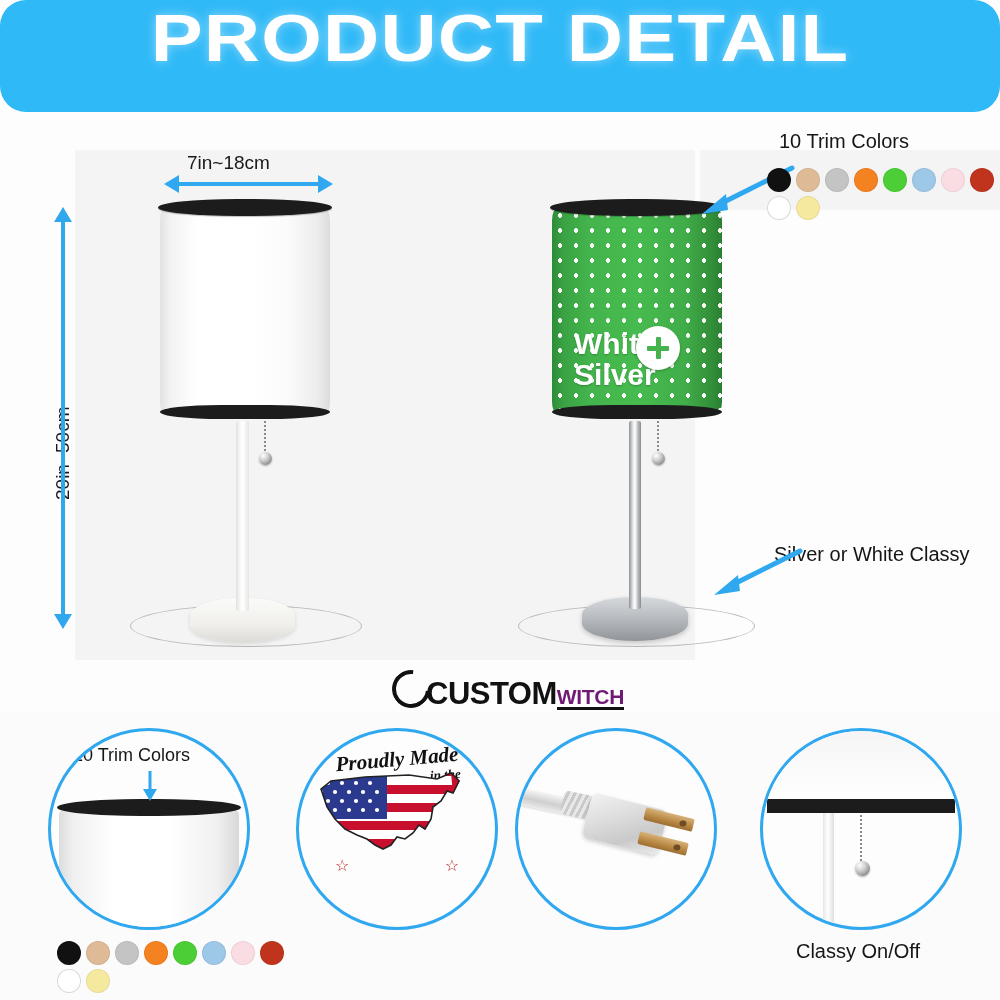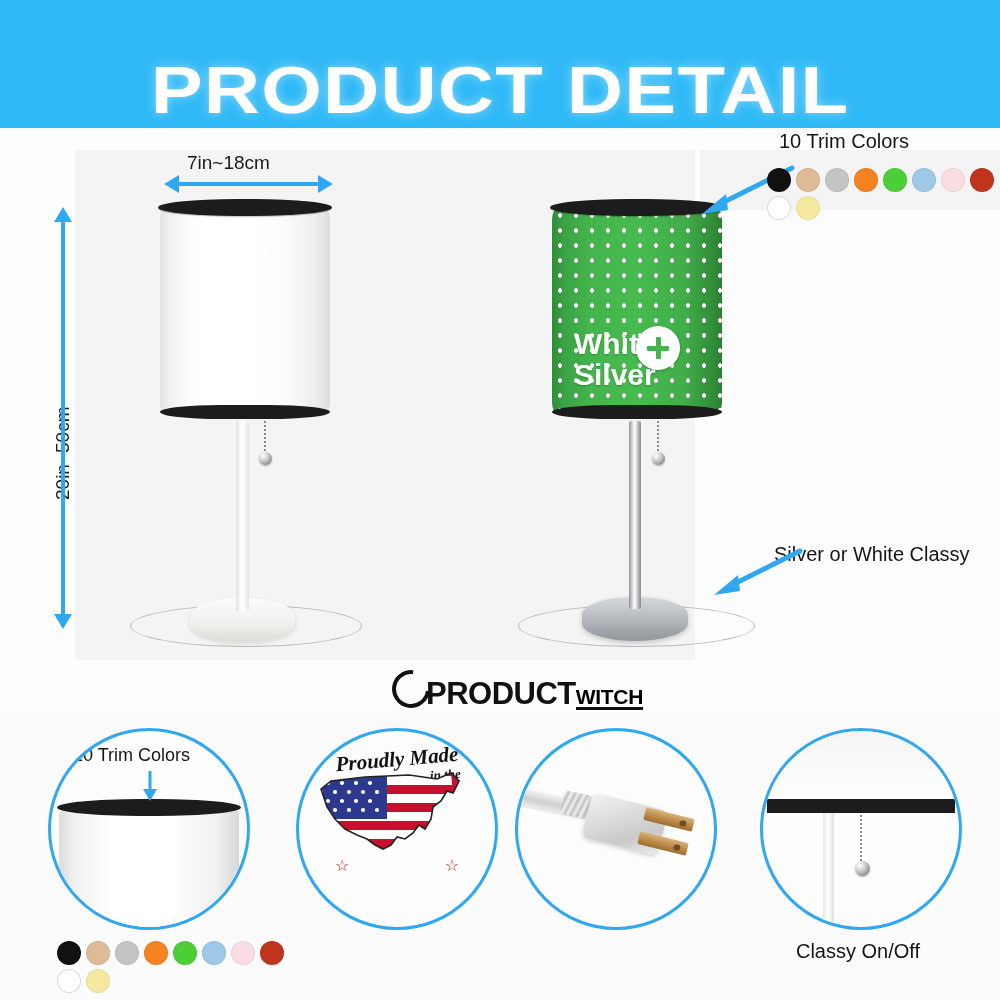--- a/index.html
+++ b/index.html
@@ -7,23 +7,23 @@
     width:1000px;height:1000px;
     background:#ffffff;
     font-family:"Liberation Sans", sans-serif;
     overflow:hidden;
     position:relative;
   }
   #stage{position:relative;width:1000px;height:1000px;background:#fdfdfd;overflow:hidden;}
 
   
   .banner{
-    position:absolute;left:0;top:0;width:1000px;height:128px;
+    position:absolute;left:0;top:0;width:1000px;height:112px;
     background:#2fb9f7;
-    display:flex;align-items:flex-end;justify-content:center;
+    display:flex;align-items:flex-start;justify-content:center;border-radius:26px;
   }
   .banner-title{
     color:#ffffff;
     font-size:66px;
     font-weight:bold;
     letter-spacing:1px;
     transform:scaleX(1.18);
     text-shadow:0 0 10px rgba(255,255,255,.45);
     font-family:"Liberation Sans", sans-serif;
     white-space:nowrap;
@@ -135,21 +135,21 @@
     font-family:"Liberation Sans", sans-serif;
   }
   .logo-c{
     width:30px;height:30px;border-radius:50%;
     border:4px solid #111;border-right-color:transparent;
     display:inline-block;margin-right:-4px;transform:rotate(-38deg);
     position:relative;top:4px;
   }
   .logo-custom{font-size:31px;font-weight:bold;letter-spacing:-.5px;color:#111;}
   .logo-witch{
-    font-size:21px;font-weight:bold;color:#000000;letter-spacing:-.3px;
+    font-size:21px;font-weight:bold;color:#701a75;letter-spacing:-.3px;
     border-bottom:3px solid #111;line-height:20px;
   }
 
   
   .circle-card{
     position:absolute;border-radius:50%;
     border:3px solid #2fa8f0;
     background:#fdfdfd;
     overflow:hidden;
   }
@@ -289,21 +289,21 @@
     </div>
 
   <div class="callout-label" style="left:774px;top:543px;">Silver or White Classy</div>
   <svg class="callout-arrow" style="left:700px;top:545px;" width="110" height="55" viewBox="0 0 110 55">
     <line x1="100" y1="6" x2="32" y2="40" stroke="#2fa8f0" stroke-width="5" stroke-linecap="round"></line>
     <polygon points="14,50 38,30 40,46" fill="#2fa8f0"></polygon>
   </svg>
 
   <div class="logo" style="left:392px;top:666px;">
     <span class="logo-c"></span>
-    <span class="logo-custom">PRODUCT</span>
+    <span class="logo-custom">CUSTOM</span>
     <span class="logo-witch">WITCH</span>
   </div>
 
   <div class="circle-card" style="left:48px;top:728px;width:196px;height:196px;">
     <div style="position:absolute;left:8px;top:78px;width:180px;height:120px;
                 background:linear-gradient(to right,#dcdcdc 0%,#f0f0f0 8%,#ffffff 30%,#ffffff 62%,#f0f0f0 88%,#d8d8d8 100%);
                 border-radius:6px 6px 0 0;"></div>
     <div style="position:absolute;left:6px;top:68px;width:184px;height:17px;background:#1c1c1c;border-radius:50%/55%;"></div>
     <div style="position:absolute;left:22px;top:14px;font-size:18px;color:#161616;white-space:nowrap;">10 Trim Colors</div>
     <svg style="position:absolute;left:88px;top:38px;" width="22" height="34" viewBox="0 0 22 34">

